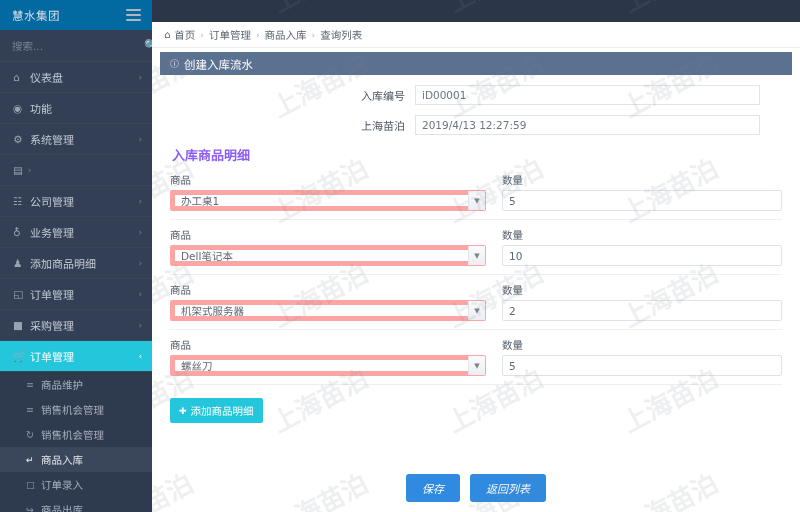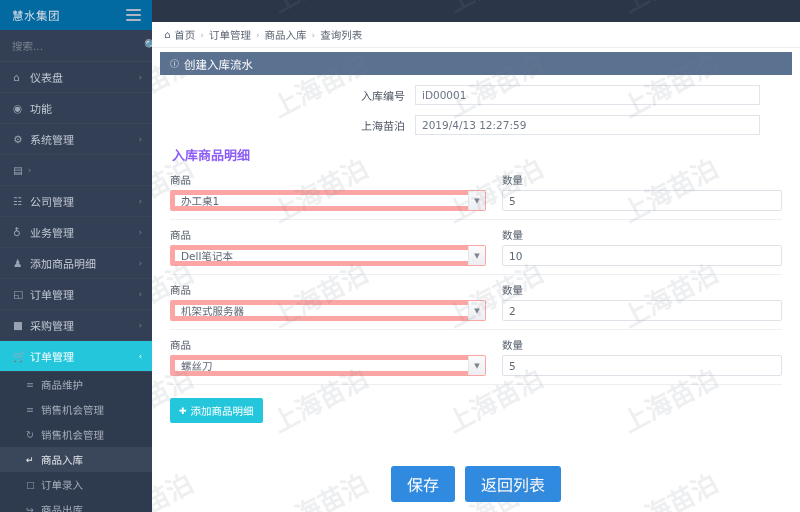--- a/index.html
+++ b/index.html
@@ -280,25 +280,26 @@
     left: 0; right: 0;
     bottom: 10px;
     display: flex;
     justify-content: center;
     gap: 10px;
   }
   .btn-primary {
     background: #2f8ae0;
     color: #ffffff;
     border: none;
-    font-size: 16px;
+    font-size: 11px;
     font-family: inherit;
     padding: 6px 16px;
     border-radius: 3px;
     cursor: pointer;
+    font-style: italic;
   }
 
   
   .wm-layer {
     position: absolute;
     inset: 0;
     pointer-events: none;
     overflow: hidden;
     z-index: 5;
   }

